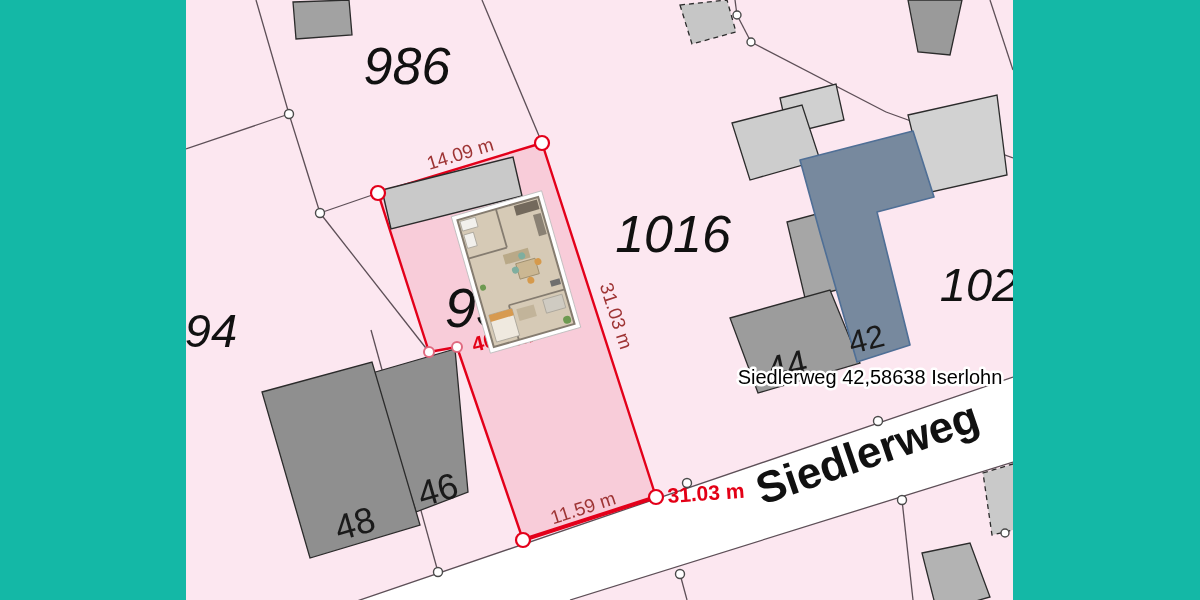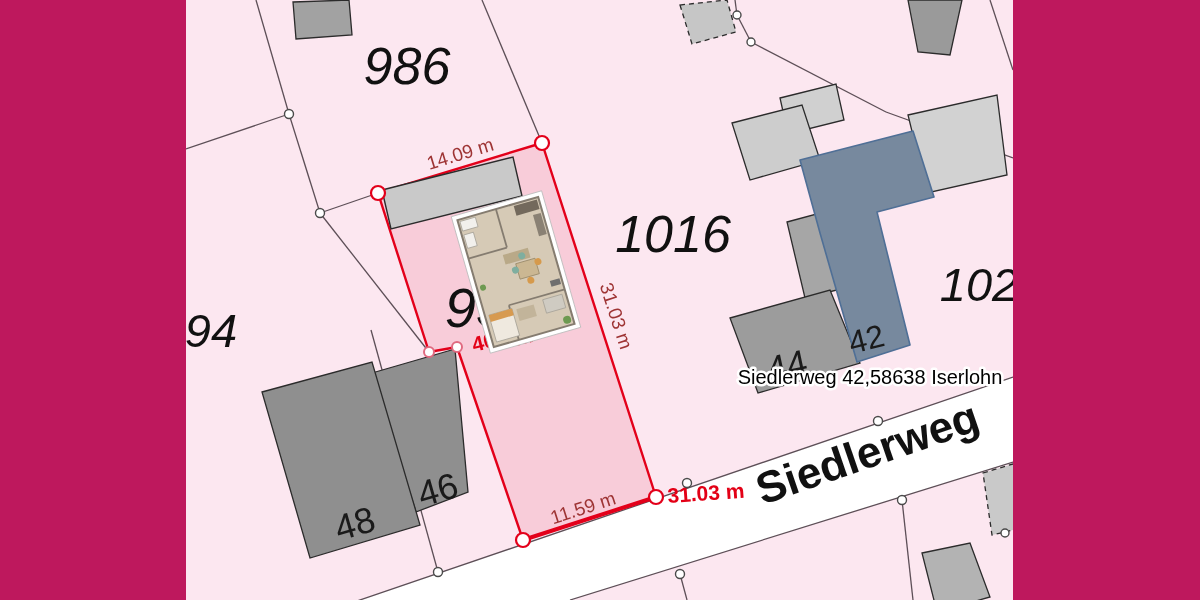--- a/index.html
+++ b/index.html
@@ -1,17 +1,17 @@
 <!DOCTYPE html>
 <html><head>
 <meta charset="utf-8">
 <style>
   html,body{margin:0;padding:0;background:#ffffff;width:1200px;height:600px;overflow:hidden;
             font-family:"Liberation Sans", sans-serif;}
-  #stage{position:relative;width:1200px;height:600px;background:#be185d;}
+  #stage{position:relative;width:1200px;height:600px;background:#14b8a6;}
   #map-area{position:absolute;left:186px;top:0;width:827px;height:600px;overflow:hidden;}
   svg{display:block;}
   text{user-select:none;}
   .parcel-num{font-style:italic;fill:#111111;}
   .dim{fill:#9e3434;font-size:19px;}
   .halo{paint-order:stroke;stroke:#ffffff;stroke-width:5px;stroke-linejoin:round;}
 </style>
 </head>
 <body>
 

